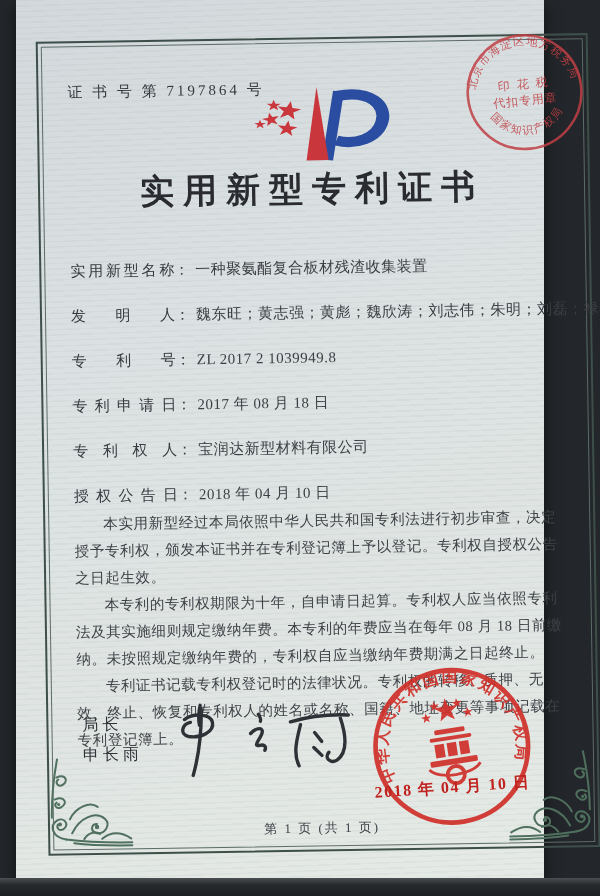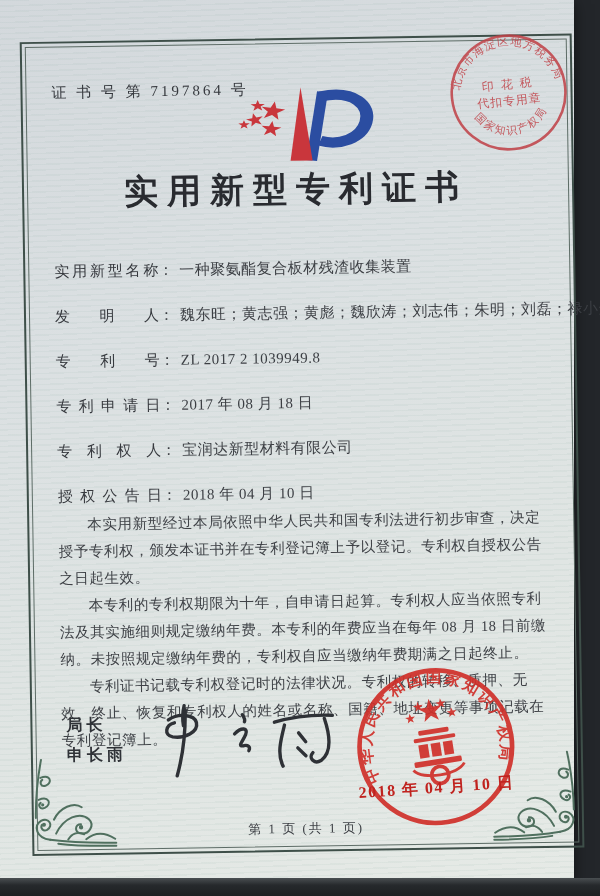--- a/index.html
+++ b/index.html
@@ -4,24 +4,23 @@
 <style>
   html,body{margin:0;padding:0;}
   body{
     width:600px;height:896px;overflow:hidden;position:relative;
     background:#23262a;
     font-family:"Liberation Serif","DejaVu Serif",serif;
   }
   .photo{position:absolute;inset:0;}
   
   .paper{
-    position:absolute;left:0;top:0;width:528px;height:882px;
+    position:absolute;left:16px;top:0;width:528px;height:882px;
     background:linear-gradient(160deg,#d3d8dc 0%,#dbe0e2 35%,#e0e5e3 70%,#e6eae6 100%);
     box-shadow:0 4px 14px rgba(0,0,0,.55);
-    padding-left:46px;
   }
   .paper::before{ 
     content:"";position:absolute;inset:0;pointer-events:none;
     background:repeating-linear-gradient(178deg,rgba(110,155,140,.07) 0 1.5px,rgba(0,0,0,0) 1.5px 5.5px);
   }
   .content{
     position:absolute;inset:0;
     transform:rotate(-0.9deg);transform-origin:50% 50%;
   }
   .frame{
@@ -45,21 +44,21 @@
   .field-row{margin-bottom:24px;font-size:15px;color:#3c3f44;line-height:21px;white-space:nowrap;}
   .field-label{
     display:inline-block;width:104px;
     text-align:justify;text-align-last:justify;
     color:#36393e;
   }
   .field-colon{display:inline-block;margin-right:6px;color:#36393e;}
   .field-value{letter-spacing:.5px;}
   .paras{position:absolute;left:57px;top:508px;width:494px;color:#3f4247;}
   .paras p{margin:0;text-indent:2em;font-size:14.5px;line-height:27px;letter-spacing:.6px;}
-  .signer{position:absolute;left:62px;top:707px;font-size:16px;color:#2f3237;letter-spacing:4px;line-height:30px;font-weight:bold;}
+  .signer{position:absolute;left:62px;top:707px;font-size:16px;color:#2f3237;letter-spacing:4px;line-height:30px;}
   .signature{position:absolute;left:142px;top:688px;width:205px;height:95px;}
   .big-seal{position:absolute;left:350px;top:668px;width:162px;height:162px;transform:rotate(-8deg);opacity:.92;}
   .seal-date{
     position:absolute;left:348px;top:780px;width:166px;text-align:center;
     color:#c0231f;font-size:16px;font-weight:bold;letter-spacing:1.5px;
     transform:rotate(-3deg);
   }
   .footer{
     position:absolute;left:0;top:820px;width:600px;text-align:center;
     font-size:13px;color:#3c3f44;letter-spacing:2px;

